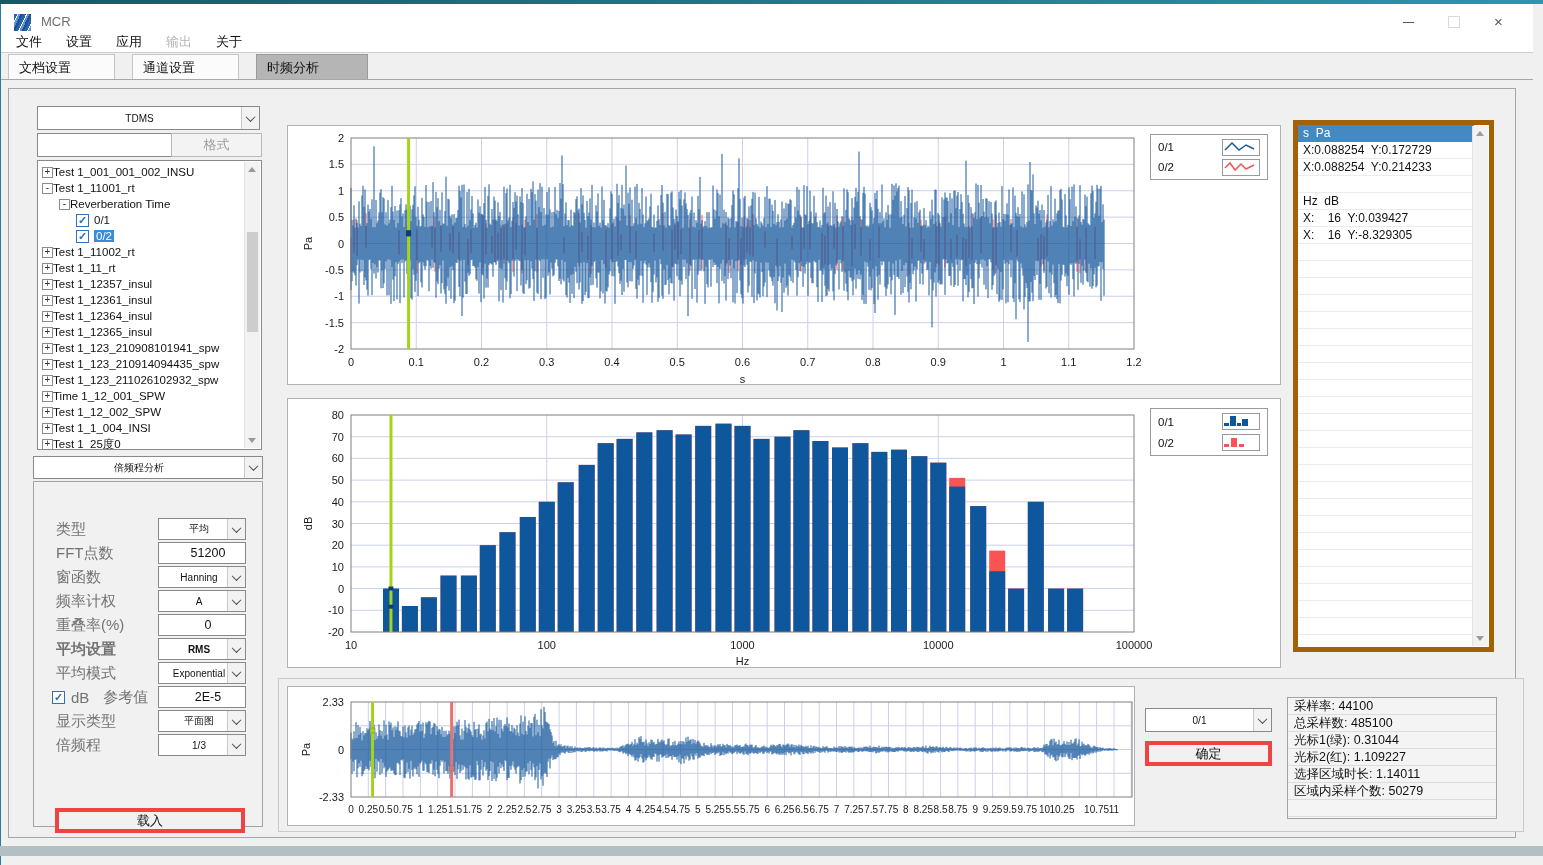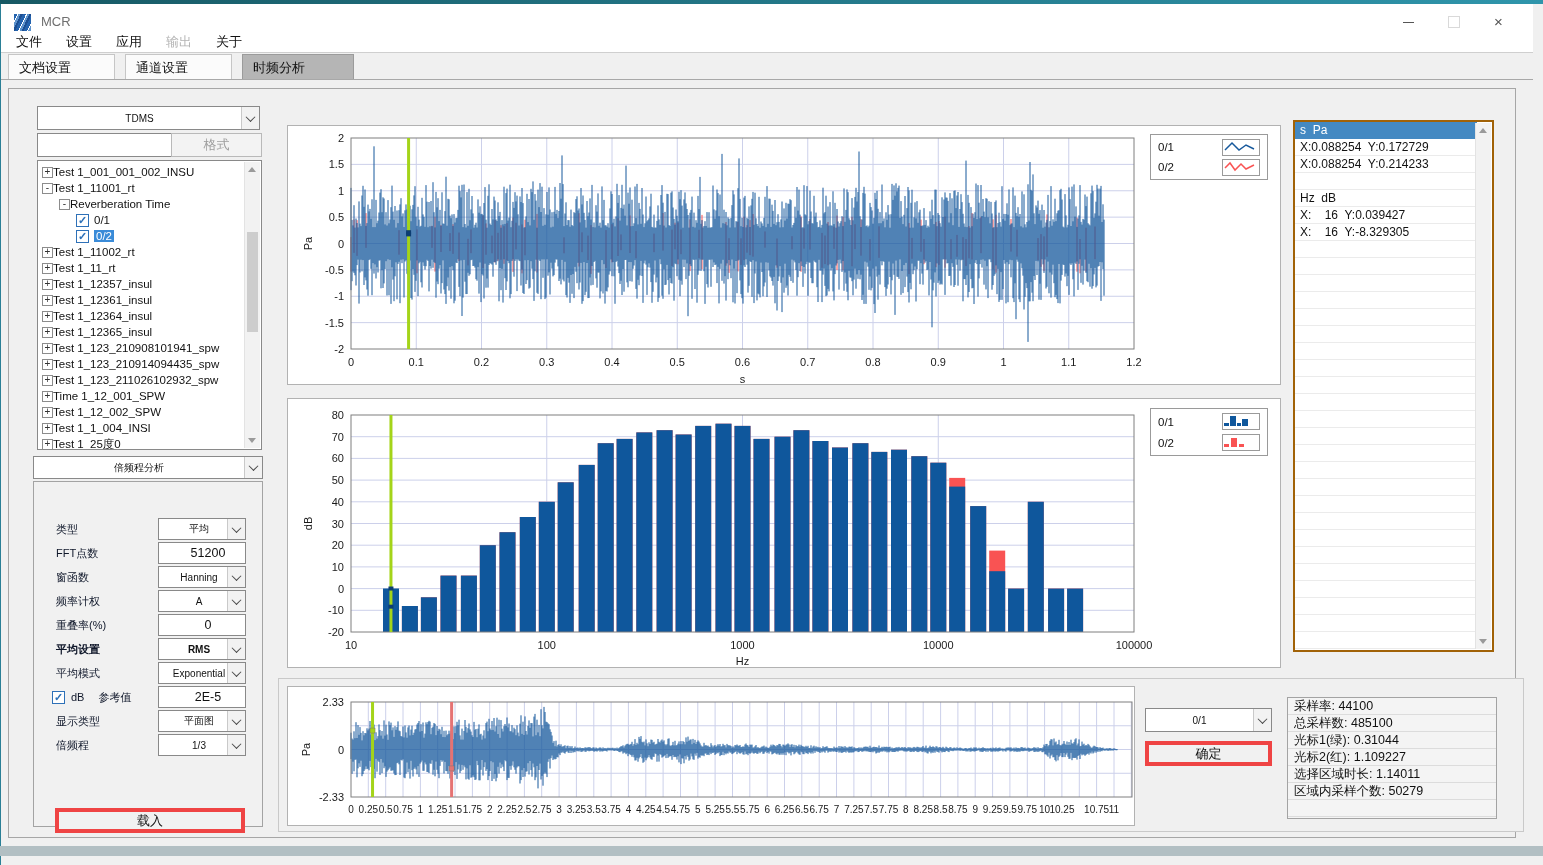--- a/index.html
+++ b/index.html
@@ -17,21 +17,21 @@
   .win-btn{width:45px;height:28px;display:flex;align-items:center;justify-content:center;}
   .min-glyph{width:11px;height:1px;background:#555;}
   .max-glyph{width:10px;height:10px;border:1px solid #d9d9d9;}
   .close-glyph{font-size:15px;color:#555;line-height:28px;}
   
   #menubar{left:1px;top:32px;width:1532px;height:21px;background:#fff;border-bottom:1px solid #cfcfcf;display:flex;align-items:center;padding-left:3px;font-size:13px;color:#111;}
   .menu-item{padding:0 12px;}
   .menu-item.disabled{color:#b4b4b4;}
   
   #tabstrip{left:1px;top:54px;width:1532px;height:26px;background:#f0f0f0;border-bottom:1px solid #a8a8a8;display:flex;align-items:flex-end;padding-left:7px;}
-  .tab{width:107px;height:25px;line-height:25px;padding-left:10px;font-size:13px;background:#fbfbfb;border:1px solid #c6c6c6;border-bottom:none;margin-right:10px;box-sizing:border-box;color:#111;}
+  .tab{width:107px;height:25px;line-height:25px;padding-left:10px;font-size:13px;background:#fbfbfb;border:1px solid #c6c6c6;border-bottom:none;margin-right:17px;box-sizing:border-box;color:#111;}
   .tab.active{background:#b5b5b5;border-color:#9b9b9b;width:112px;}
   
   #mainpanel{left:8px;top:88px;width:1508px;height:750px;background:#f0f0f0;border:1px solid #a6a6a6;}
   
   .combo{background:#fff;border:1px solid #898989;box-sizing:border-box;display:flex;align-items:center;}
   .combo .val{flex:1;text-align:center;font-size:10px;color:#111;}
   .combo .arrowbox{width:17px;align-self:stretch;background:#f2f2f2;border-left:1px solid #c9c9c9;display:flex;align-items:center;justify-content:center;}
   .chev{width:6px;height:6px;border-right:1.5px solid #4a4a4a;border-bottom:1.5px solid #4a4a4a;transform:rotate(45deg) translate(-1px,-1px);}
   #fmt-select{left:37px;top:106px;width:223px;height:24px;}
   #filter-input{left:37px;top:133px;width:135px;height:24px;background:#fff;border:1px solid #898989;}
@@ -44,42 +44,42 @@
   .tree-label.selected{background:#3a8bd8;color:#fff;padding:0 2px;}
   .cb{width:13px;height:13px;background:#fff;border:1px solid #2e71b8;box-sizing:border-box;color:#2e71b8;font-size:11px;line-height:11px;text-align:center;font-weight:bold;flex:none;}
   .vsb{position:absolute;top:1px;bottom:1px;right:1px;width:15px;background:#f2f2f2;border-left:1px solid #e3e3e3;}
   .sb-btn{position:absolute;left:0;width:14px;height:15px;display:flex;align-items:center;justify-content:center;}
   .tri-up{width:0;height:0;border-left:4px solid transparent;border-right:4px solid transparent;border-bottom:5px solid #9a9a9a;}
   .tri-down{width:0;height:0;border-left:4px solid transparent;border-right:4px solid transparent;border-top:5px solid #9a9a9a;}
   .sb-thumb{position:absolute;left:2px;right:2px;background:#cdcdcd;}
   #analysis-select{left:33px;top:456px;width:230px;height:23px;}
   #form-panel{left:33px;top:481px;width:230px;height:346px;background:#f1f1f1;border:1px solid #a3a3a3;}
   .f-row{position:absolute;left:0;height:22px;display:flex;align-items:center;width:100%;}
-  .f-label{margin-left:22px;font-size:11px;color:#0f172a;}
+  .f-label{margin-left:22px;font-size:15px;color:#737373;}
   .f-label.l2{margin-left:14px;}
   .f-ctl{position:absolute;left:124px;top:0;width:88px;height:22px;padding-left:12px;}
   .f-input{background:#fff;border:1px solid #898989;box-sizing:border-box;text-align:center;line-height:20px;font-size:12.5px;color:#111;}
   #load-btn{left:55px;top:808px;width:190px;height:25px;text-align:center;}
   .btn{background:#f1f1f1;border:4px solid #ef4444;box-sizing:border-box;display:flex;align-items:center;justify-content:center;font-size:13px;color:#111;}
   
   #chart1-panel{left:287px;top:125px;width:994px;height:260px;background:#fff;border:1px solid #b2b2b2;}
   #chart2-panel{left:287px;top:398px;width:994px;height:270px;background:#fff;border:1px solid #b2b2b2;}
   #bottom-container{left:278px;top:678px;width:1246px;height:154px;border:1px solid #c9c9c9;background:#f0f0f0;}
   #chart3-panel{left:287px;top:686px;width:848px;height:140px;background:#fff;border:1px solid #b2b2b2;}
   .legend{border:1px solid #9a9a9a;background:#fff;display:flex;flex-direction:column;justify-content:space-around;padding:2px 7px;}
   #legend1{left:1150px;top:134px;width:118px;height:46px;}
   #legend2{left:1150px;top:408px;width:118px;height:48px;}
   .leg-row{display:flex;align-items:center;justify-content:space-between;font-size:11.5px;color:#111;}
   .leg-ico{width:36px;height:15px;border:1px solid #9a9a9a;background:#fff;}
   #ch-select{left:1145px;top:708px;width:127px;height:24px;}
   #confirm-btn{left:1145px;top:741px;width:127px;height:25px;}
   #info-panel{left:1287px;top:697px;width:210px;height:122px;border:1px solid #a3a3a3;background:#f4f4f4;font-size:12.5px;color:#111;}
   .info-row{height:16px;line-height:16px;border-bottom:1px solid #dcdcdc;padding-left:6px;white-space:nowrap;}
   
-  #readout{left:1293px;top:120px;width:201px;height:532px;background:#fff;border:2px solid #a16207;overflow:hidden;}
+  #readout{left:1293px;top:120px;width:201px;height:532px;background:#fff;border:5px solid #a16207;overflow:hidden;}
   .ro-row{height:16px;line-height:16px;font-size:12px;border-bottom:1px solid #ebebeb;padding-left:5px;white-space:pre;margin-right:15px;color:#111;}
   .ro-row.header{background:#4489c2;color:#fff;border-bottom:1px solid #4489c2;}
   svg text{font-family:"Liberation Sans",sans-serif;}
 </style>
 </head>
 <body>
 
 <div class="abs" id="teal-top"></div>
 <div class="abs" id="teal-left"></div>
 <div class="abs" id="bottomband"></div>

